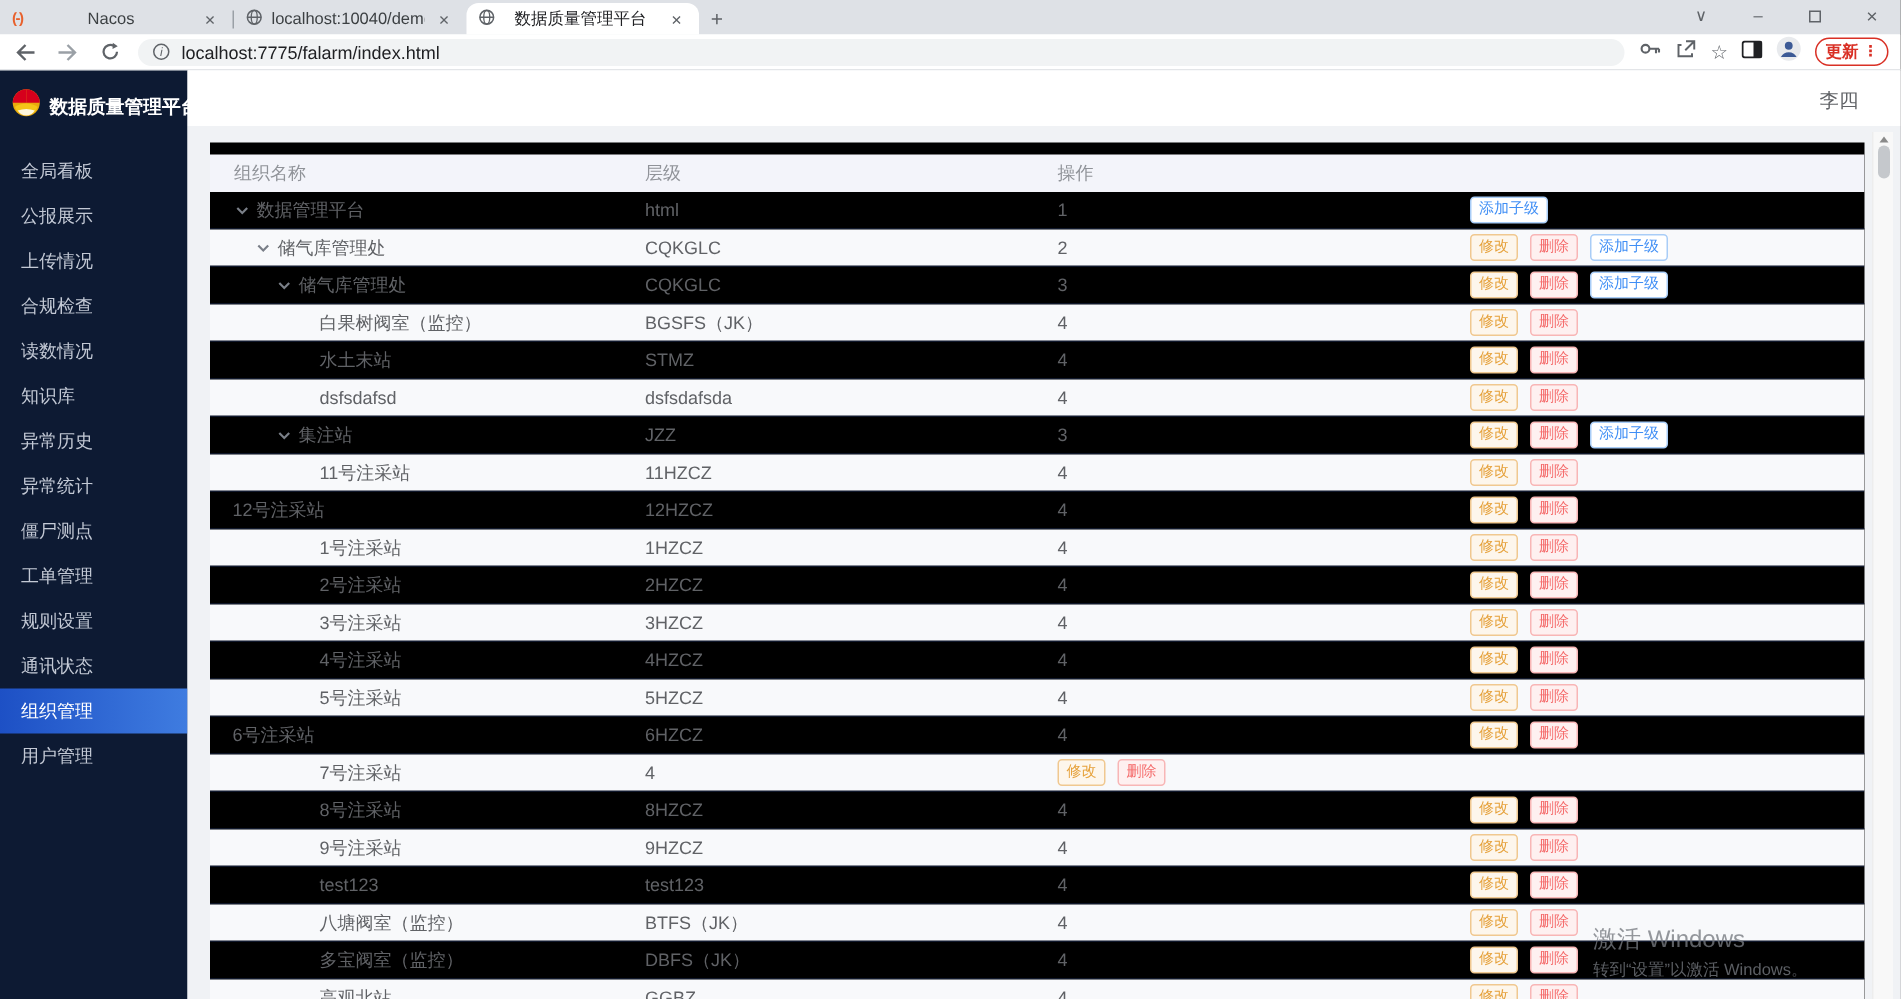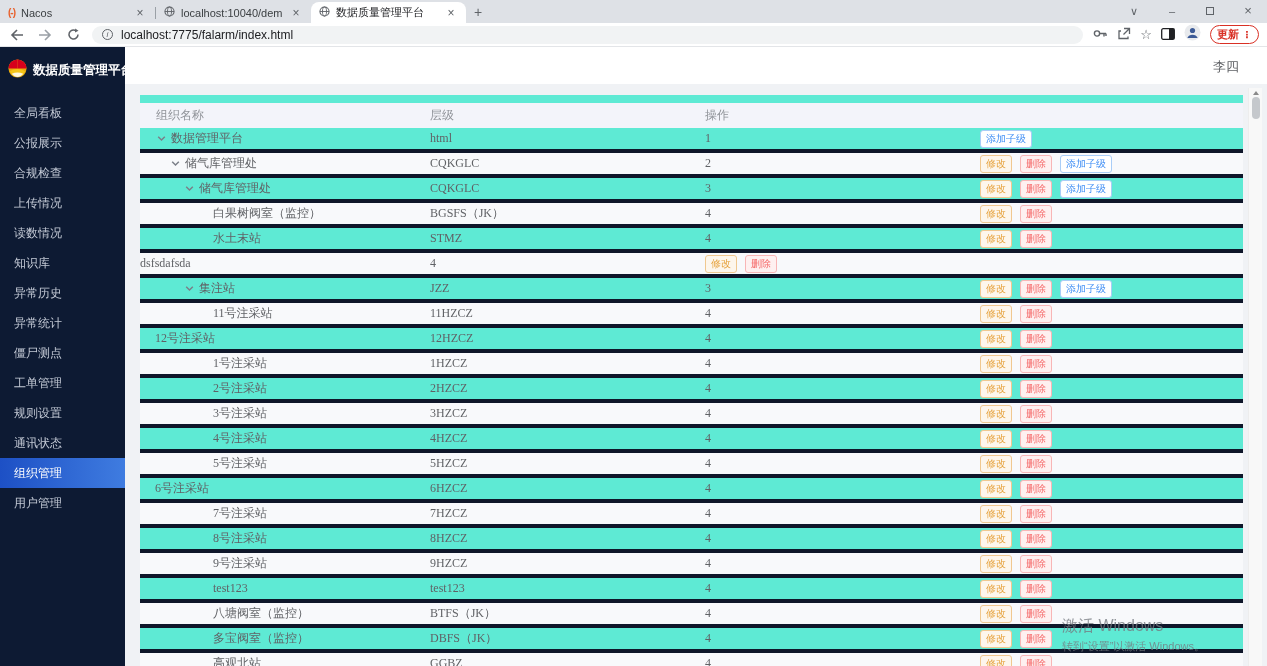--- a/index.html
+++ b/index.html
@@ -5,21 +5,21 @@
   * { margin:0; padding:0; box-sizing:border-box; }
   html,body { width:1267px; height:666px; overflow:hidden;
     font-family:"Liberation Sans","DejaVu Sans",sans-serif; }
 
   
   .tabstrip { position:absolute; left:0; top:0; width:1267px; height:23px;
     background:#dee1e6; display:flex; align-items:flex-end; }
   .tab { width:155px; height:21px; display:flex; align-items:center; gap:6px;
     padding:0 8px; font-size:11px; color:#3c4043; cursor:default; position:relative; }
   .tab.active { background:#fff; border-radius:8px 8px 0 0; color:#202124; height:21px; }
-  .tab .title { flex:1; white-space:nowrap; overflow:hidden; }
+  .tab .title { flex:1; white-space:nowrap; overflow:hidden;text-align:center; }
   .tab .close { color:#5f6368; font-size:12px; width:14px; text-align:center; }
   .tab-sep { width:1px; height:12px; background:#9aa0a6; margin-bottom:4px; }
   .fav-nacos { color:#e8602c; font-weight:bold; font-size:10px; letter-spacing:-1px; }
   .newtab { width:24px; height:21px; font-size:14px; color:#5f6368; text-align:center; line-height:20px; }
   .win-controls { position:absolute; right:0; top:0; height:23px; display:flex; }
   .win-controls span { width:38px; height:23px; text-align:center; line-height:22px;
     font-size:11px; color:#5f6368; }
   .restore-box { display:inline-block; width:8px; height:8px; border:1px solid #5f6368; margin-top:7px; }
 
   .toolbar { position:absolute; left:0; top:23px; width:1267px; height:24px; background:#fff;
@@ -47,27 +47,27 @@
   .menu-item.active { color:#fff;
     background:linear-gradient(90deg,#1d50c5 0%,#3f7ce0 100%); }
 
   .main { position:absolute; left:125px; top:0; width:1142px; height:619px; }
   .topbar { position:absolute; left:0; top:0; width:1142px; height:37px; background:#fff; }
   .username { position:absolute; right:28px; top:11px; font-size:13px; color:#606266; }
 
   .content { position:absolute; left:0; top:37px; width:1142px; height:582px;
     background:#f0f2f5; }
   .card { position:absolute; left:15px; top:11px; width:1103px; height:571px;
-    background:#5eead4; padding-top:8px; overflow:hidden; }
+    background:#000000; padding-top:8px; overflow:hidden; }
 
   .thead { display:grid; grid-template-columns:290px 275px 275px 1fr; height:25px;
     background:#f3f4fa; align-items:center; font-size:12px; color:#909399; }
   .thead .cell:first-child { padding-left:16px; }
   .trow { display:grid; grid-template-columns:290px 275px 275px 1fr; height:25px;
-    align-items:center; font-size:12px; color:#606266; border-bottom:4px solid #0f172a;font-family:Liberation Serif, serif; }
+    align-items:center; font-size:12px; color:#606266; border-bottom:1px solid #0f172a; }
   .trow.stripe { background:#f8f9fb; }
   .name-cell { display:flex; align-items:center; gap:3px; white-space:nowrap; }
   .chev { width:12px; height:12px; flex:0 0 12px; display:flex; align-items:center; }
   .spacer { width:12px; flex:0 0 12px; }
 
   .btn-mini { display:inline-block; font-size:10px; line-height:1; padding:3px 5px;
     border-radius:3px; border:1px solid; margin-right:8px; }
   .btn-modify { color:#e6a23c; border-color:#f0c890; background:#fdf6ec; }
   .btn-delete { color:#f56c6c; border-color:#f8b6b6; background:#fef0f0; }
   .btn-add    { color:#3f8ef5; border-color:#a9cdf7; background:#ffffff; }
@@ -188,22 +188,22 @@
           <path d="M10 0.5 A9.5 9.5 0 0 0 0.5 10 L10 10 Z" fill="#d6001c"></path>
           <path d="M2 13 A8.5 8.5 0 0 0 18 13 A 10 6 0 0 0 2 13 Z" fill="#f5c518"></path>
           <path d="M4 15.5 A7 7 0 0 0 16 15.5 A 9 4 0 0 0 4 15.5 Z" fill="#fff" opacity="0.85"></path>
         </svg>
       </span>
       <span class="brand-title">数据质量管理平台</span>
     </div>
     <nav class="menu" id="side-menu">
         <div class="menu-item">全局看板</div>
         <div class="menu-item">公报展示</div>
+        <div class="menu-item">上传情况</div>
         <div class="menu-item">合规检查</div>
-        <div class="menu-item">上传情况</div>
         <div class="menu-item">读数情况</div>
         <div class="menu-item">知识库</div>
         <div class="menu-item">异常历史</div>
         <div class="menu-item">异常统计</div>
         <div class="menu-item">僵尸测点</div>
         <div class="menu-item">工单管理</div>
         <div class="menu-item">规则设置</div>
         <div class="menu-item">通讯状态</div>
         <div class="menu-item active">组织管理</div>
         <div class="menu-item">用户管理</div>
@@ -274,20 +274,24 @@
             <div class="trow">
               <div class="name-cell" style="padding-left: 58px;">
                 <span class="spacer"></span>
                 <span>水土末站</span>
               </div>
               <div>STMZ</div>
               <div>4</div>
               <div><span class="btn-mini btn-modify">修改</span><span class="btn-mini btn-delete">删除</span></div>
             </div>
             <div class="trow stripe">
+              <div class="name-cell" style="padding-left: 58px;">
+                <span class="spacer"></span>
+                <span>dsfsdafsd</span>
+              </div>
               <div>dsfsdafsda</div>
               <div>4</div>
               <div><span class="btn-mini btn-modify">修改</span><span class="btn-mini btn-delete">删除</span></div>
             </div>
             <div class="trow">
               <div class="name-cell" style="padding-left: 44px;">
                 <span class="chev">
                   <svg width="11" height="11" viewBox="0 0 10 10">
                     <path d="M2 3.3 L5 6.4 L8 3.3" stroke="#7a7f88" stroke-width="1.3" fill="none"></path>
                   </svg>
@@ -368,21 +372,20 @@
               </div>
               <div>6HZCZ</div>
               <div>4</div>
               <div><span class="btn-mini btn-modify">修改</span><span class="btn-mini btn-delete">删除</span></div>
             </div>
             <div class="trow stripe">
               <div class="name-cell" style="padding-left: 58px;">
                 <span class="spacer"></span>
                 <span>7号注采站</span>
               </div>
-              <div>7HZCZ</div>
               <div>4</div>
               <div><span class="btn-mini btn-modify">修改</span><span class="btn-mini btn-delete">删除</span></div>
             </div>
             <div class="trow">
               <div class="name-cell" style="padding-left: 58px;">
                 <span class="spacer"></span>
                 <span>8号注采站</span>
               </div>
               <div>8HZCZ</div>
               <div>4</div>

